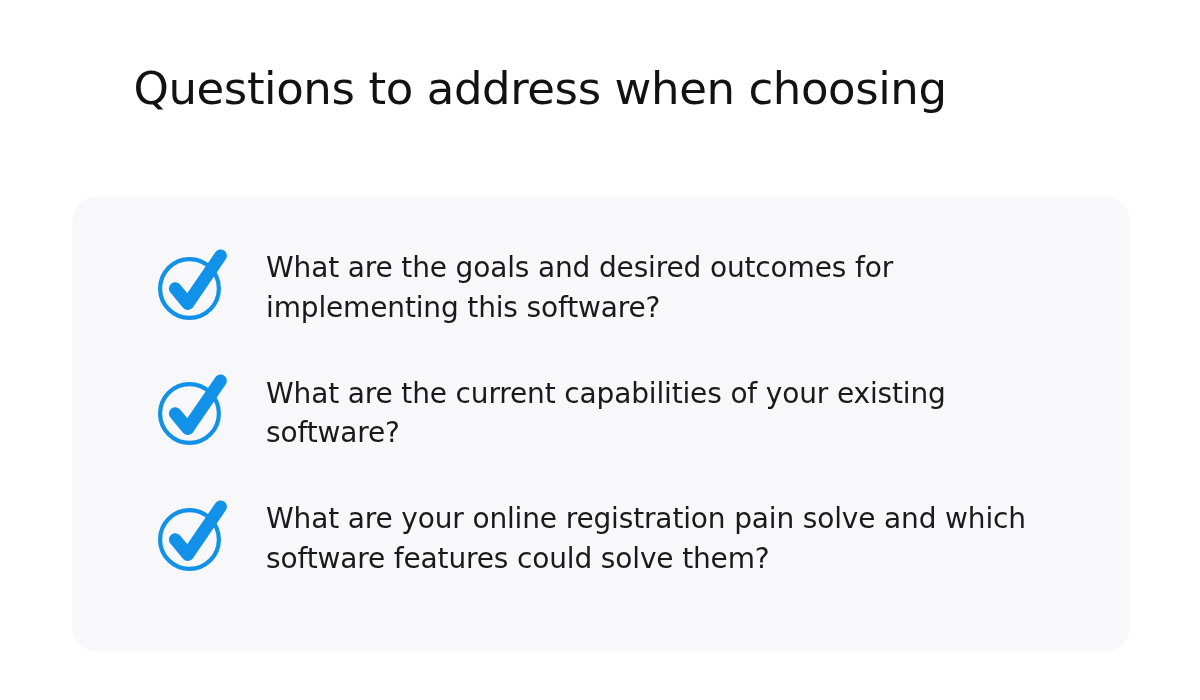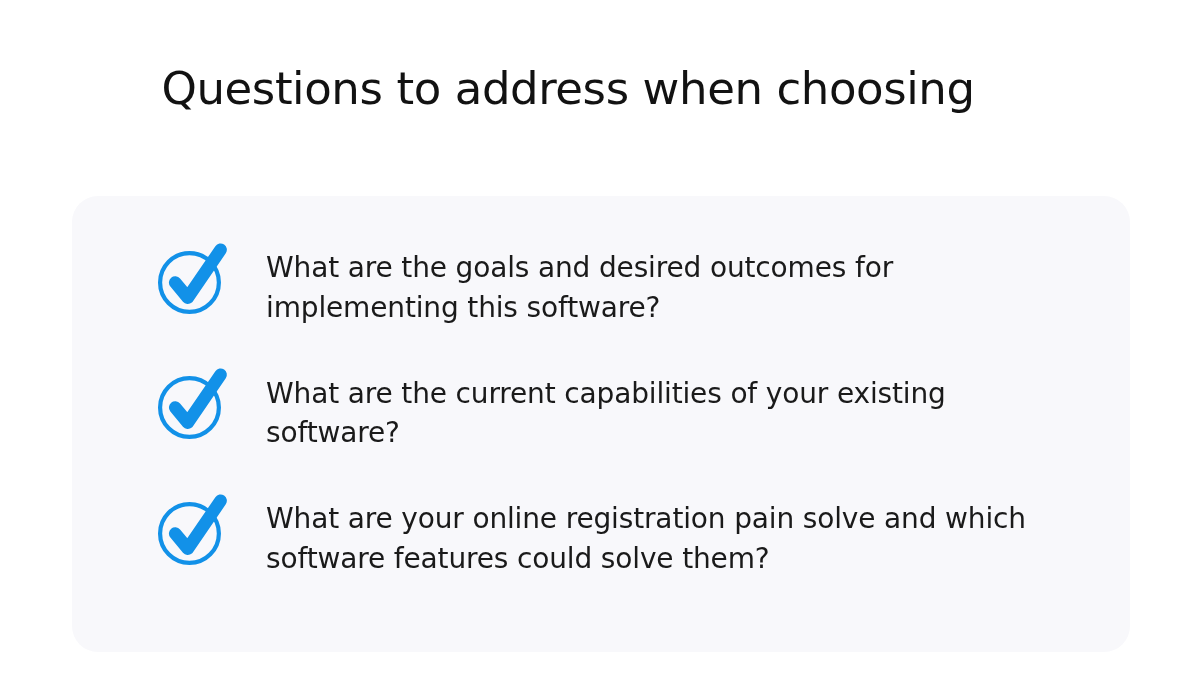--- a/index.html
+++ b/index.html
@@ -19,21 +19,20 @@
     height: 700px;
     background: #ffffff;
     box-sizing: border-box;
   }
 
   
   .heading {
     width: 1080px;
     padding-top: 62px;
     text-align: center;
-    padding-left: 28px;
   }
   .heading-line1 {
     display: block;
     font-family: "DejaVu Sans", sans-serif;
     font-size: 45px;
     font-weight: 400;
     line-height: 1.18;
     letter-spacing: -0.4px;
     color: #121212;
     white-space: nowrap;
@@ -67,21 +66,21 @@
     display: flex;
     flex-direction: column;
     gap: 38px;
     margin: 0;
     padding: 0;
     list-style: none;
   }
 
   .qitem {
     display: flex;
-    align-items: center;
+    align-items: flex-end;
     gap: 32px;
   }
 
   .check-icon {
     flex: 0 0 auto;
     width: 84px;
     height: 84px;
     margin-top: -8px;
     display: block;
   }

